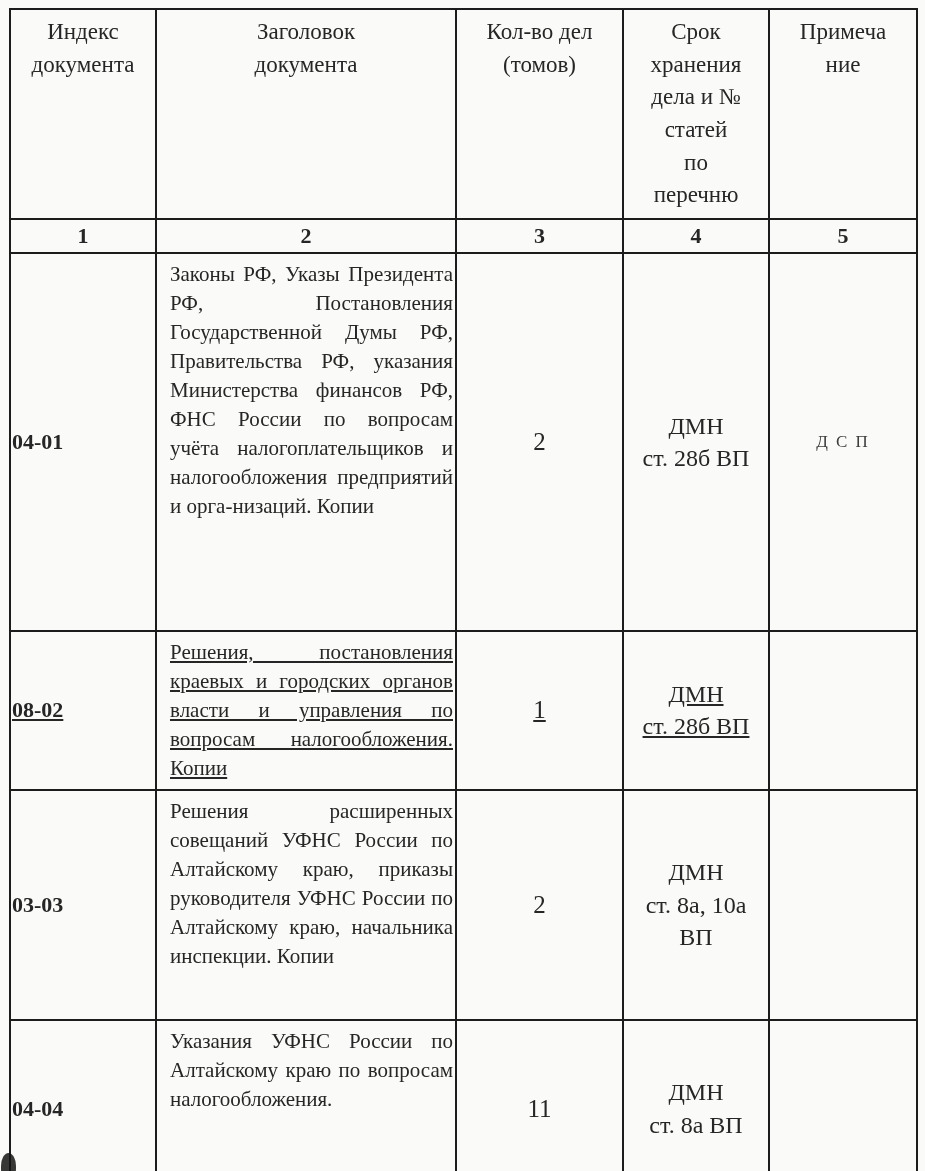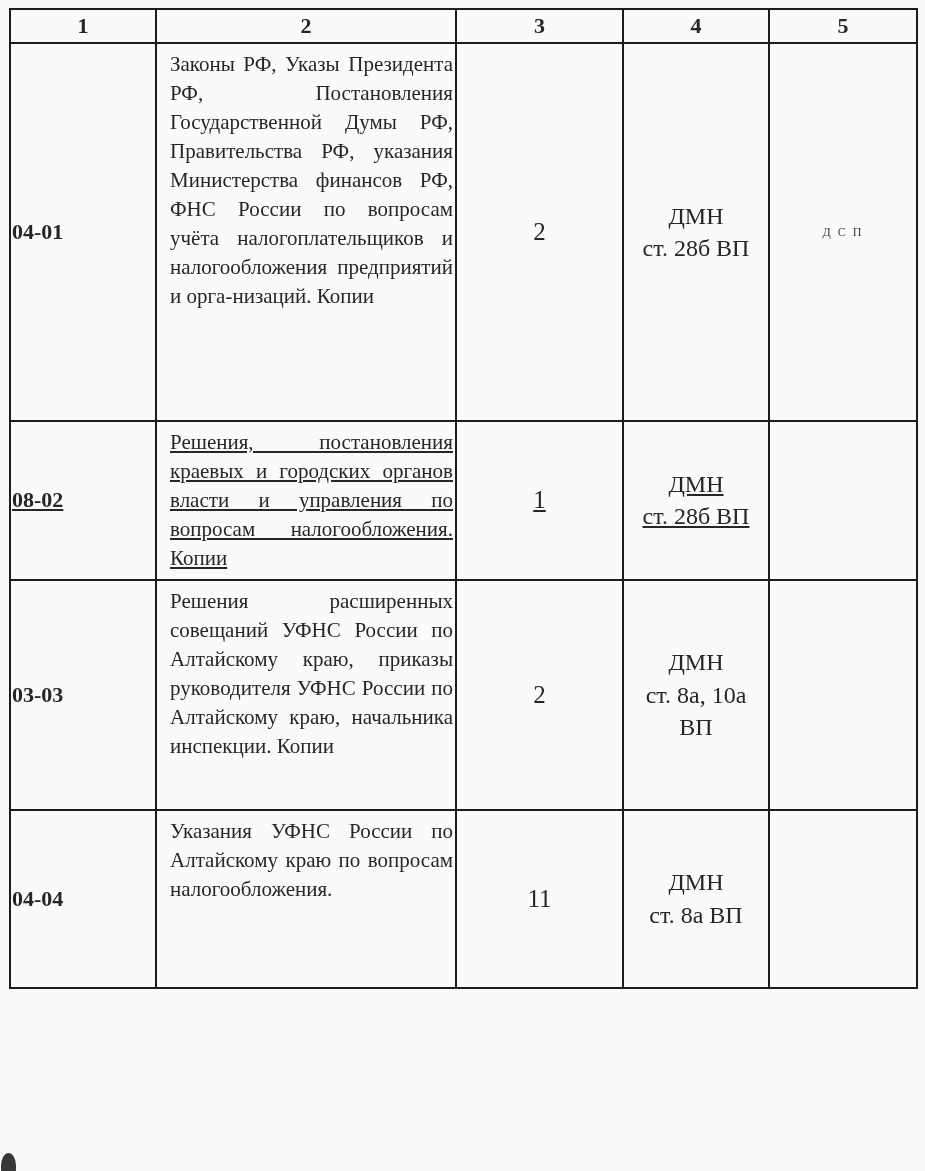--- a/index.html
+++ b/index.html
@@ -74,21 +74,21 @@
   .c-retention{
     text-align:center;
     vertical-align:middle;
     font-size:24px;
     line-height:1.35;
     white-space:pre-line;
   }
   .c-note{
     text-align:center;
     vertical-align:middle;
-    font-size:12px;
+    font-size:17px;
     letter-spacing:2px;
     color:#3d3d3d;
     white-space:pre-line;
     border-radius:23px;
   }
   .scan-artifact{
     position:absolute;
     left:1px;bottom:-8px;
     width:15px;height:26px;
     background:#141414;
@@ -102,20 +102,36 @@
 <div class="page">
   <table>
     <colgroup>
       <col style="width:146px">
       <col style="width:300px">
       <col style="width:167px">
       <col style="width:146px">
       <col style="width:148px">
     </colgroup>
     <thead>
+      <tr>
+        <th class="col-head">Индекс
+документа</th>
+        <th class="col-head">Заголовок
+документа</th>
+        <th class="col-head">Кол-во дел
+(томов)</th>
+        <th class="col-head">Срок
+хранения
+дела и №
+статей
+по
+перечню</th>
+        <th class="col-head">Примеча
+ние</th>
+      </tr>
       <tr class="num-row">
         <td>1</td>
         <td>2</td>
         <td>3</td>
         <td>4</td>
         <td>5</td>
       </tr>
     </thead>
     <tbody id="rows-body">
   <tr class="data-row">

